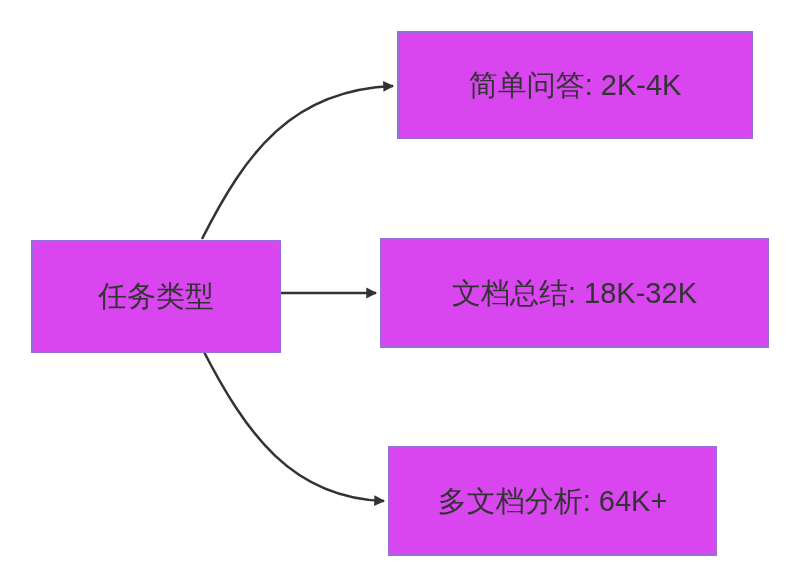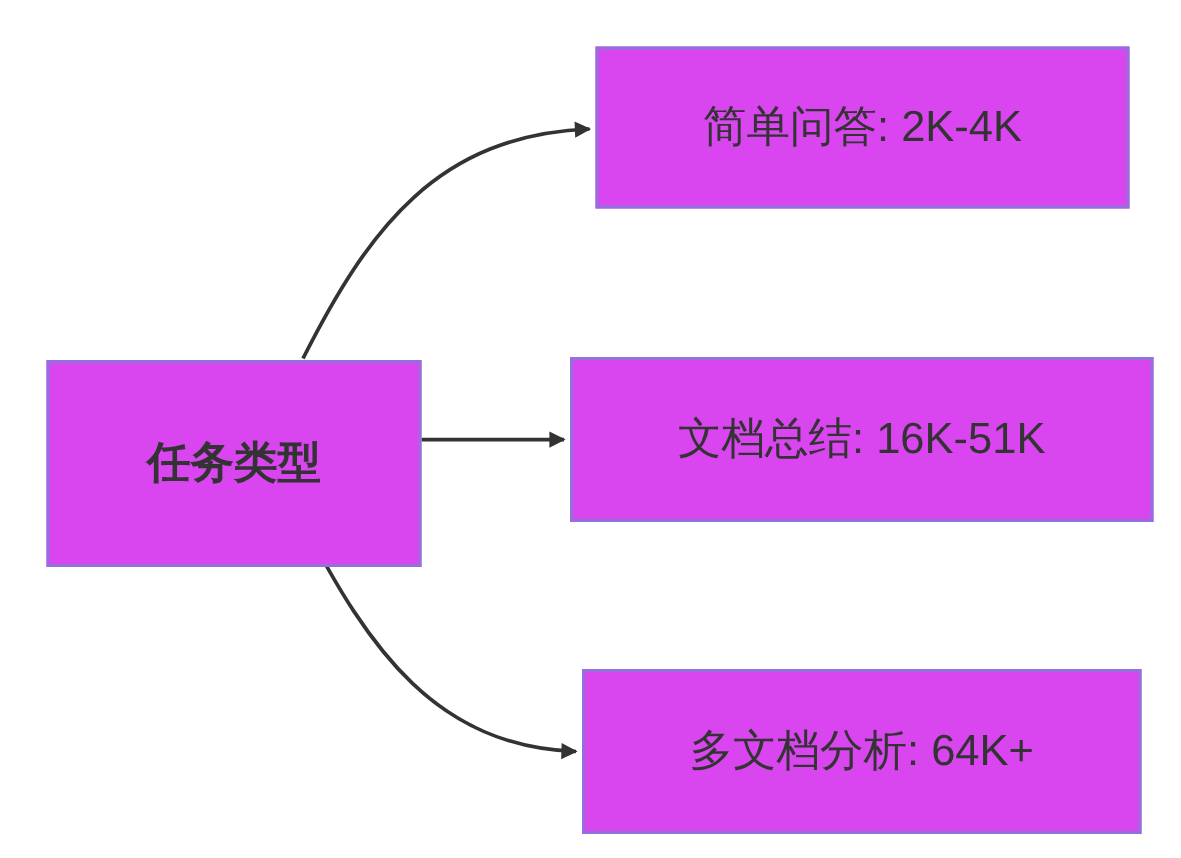--- a/index.html
+++ b/index.html
@@ -35,24 +35,24 @@
     border: 2px solid #9370DB;
     display: flex;
     align-items: center;
     justify-content: center;
     color: #333333;
     font-size: 29px;
     line-height: 1.2;
     white-space: nowrap;
     text-align: center;
   }
-  .node-root        { left: 31px;  top: 240px; width: 250px; height: 138px; font-weight: bold; }
+  .node-root        { left: 31px;  top: 240px; width: 250px; height: 113px; }
   .node-simple-qa   { left: 397px; top: 31px;  width: 356px; height: 108px; }
   .node-doc-summary { left: 380px; top: 238px; width: 389px; height: 110px; }
-  .node-multi-doc   { left: 388px; top: 446px; width: 373px; height: 110px; }
+  .node-multi-doc   { left: 388px; top: 446px; width: 329px; height: 110px; }
 </style>
 </head>
 <body>
 
 <div class="canvas">
 
   <svg class="edges" width="787" height="572" viewBox="0 0 787 572" xmlns="http://www.w3.org/2000/svg">
     <defs>
       <marker id="arrowhead" viewBox="0 0 12 12" refX="10" refY="6" markerWidth="15" markerHeight="13" orient="auto" markerUnits="userSpaceOnUse">
         <path d="M1,1 L11,6 L1,11 Z" fill="#333333"></path>
@@ -65,20 +65,20 @@
 
   <div class="node node-root">
     <span>任务类型</span>
   </div>
 
   <div class="node node-simple-qa">
     <span>简单问答: 2K-4K</span>
   </div>
 
   <div class="node node-doc-summary">
-    <span>文档总结: 16K-51K</span>
+    <span>文档总结: 18K-32K</span>
   </div>
 
   <div class="node node-multi-doc">
     <span>多文档分析: 64K+</span>
   </div>
 
 </div>
 
 </body></html>

